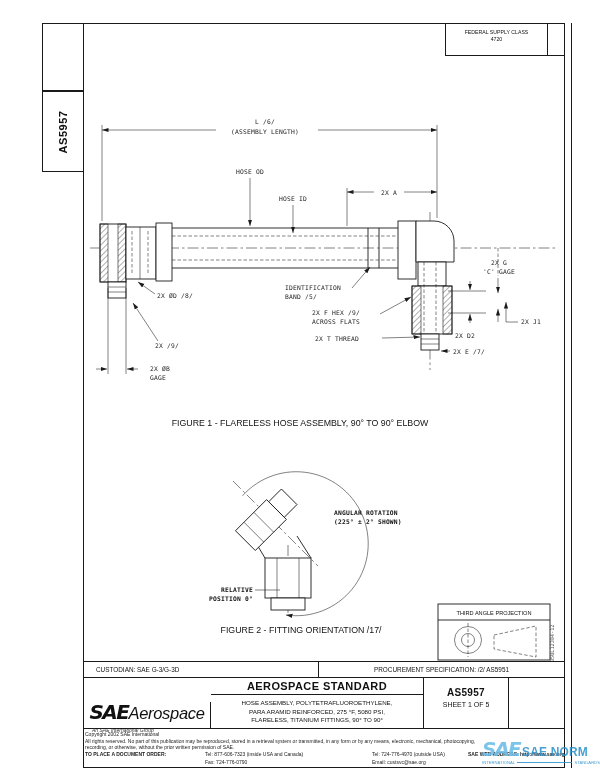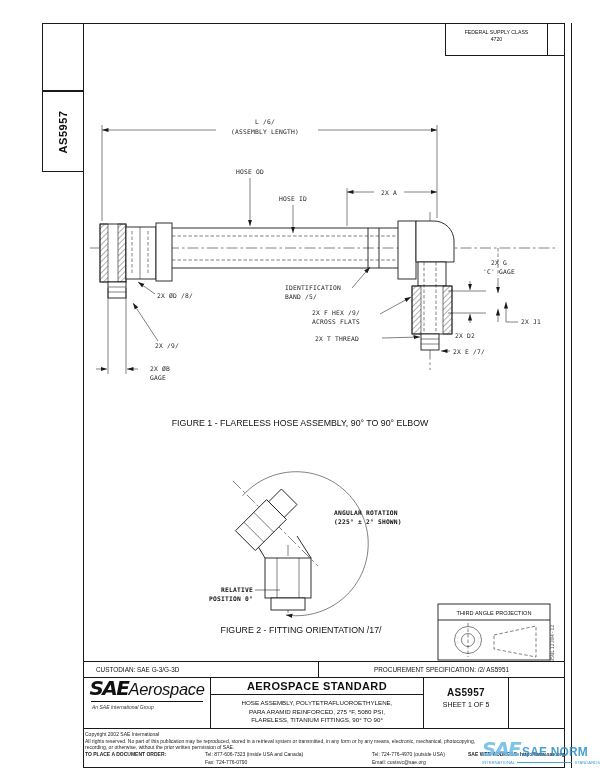--- a/index.html
+++ b/index.html
@@ -19,21 +19,21 @@
           text-align:center;font-size:5.2px;line-height:7px;padding-top:6px;}
   .fsc-ext{left:548px;top:55px;width:17px;height:1px;}
   .vcode{left:549px;top:662px;transform:rotate(-90deg);transform-origin:top left;
          font-family:"DejaVu Sans Mono",monospace;font-size:5.2px;color:#555;white-space:nowrap;}
   
   .tblock{left:83px;top:661px;width:482px;height:68px;border:1.3px solid #1a1a1a;background:#fff;}
   .trow1{display:flex;height:15px;border-bottom:1.1px solid #1a1a1a;font-size:6.4px;}
   .trow1 .cellA{width:235px;border-right:1.1px solid #1a1a1a;display:flex;align-items:center;padding-left:12px;box-sizing:border-box;}
   .trow1 .cellB{flex:1;display:flex;align-items:center;justify-content:center;}
   .trow2{display:flex;height:51px;}
-  .cellLogo{width:127px;border-right:1.1px solid #1a1a1a;display:flex;flex-direction:column;align-items:center;justify-content:flex-start;box-sizing:border-box;}
+  .cellLogo{width:127px;border-right:1.1px solid #1a1a1a;display:flex;flex-direction:column;align-items:center;justify-content:space-between;box-sizing:border-box;margin-top:24px;}
   .cellTitle{width:213px;border-right:1.1px solid #1a1a1a;box-sizing:border-box;}
   .cellNum{width:85px;border-right:1.1px solid #1a1a1a;box-sizing:border-box;text-align:center;padding-top:9px;}
   .cellEmpty{flex:1;}
   .astd-hdr{height:16px;border-bottom:1.2px solid #1a1a1a;text-align:center;font-weight:bold;
             font-size:11px;letter-spacing:.4px;line-height:16px;}
   .astd-sub{font-size:6.2px;line-height:8.6px;text-align:center;padding-top:4px;}
   .docnum{font-weight:bold;font-size:10px;letter-spacing:.3px;}
   .sheetno{font-size:7px;margin-top:3px;}
   .saelogo-row{white-space:nowrap;line-height:20px;}
   .sae-b{font-family:"DejaVu Sans",sans-serif;font-weight:bold;font-style:italic;font-size:20px;letter-spacing:-1.5px;}

